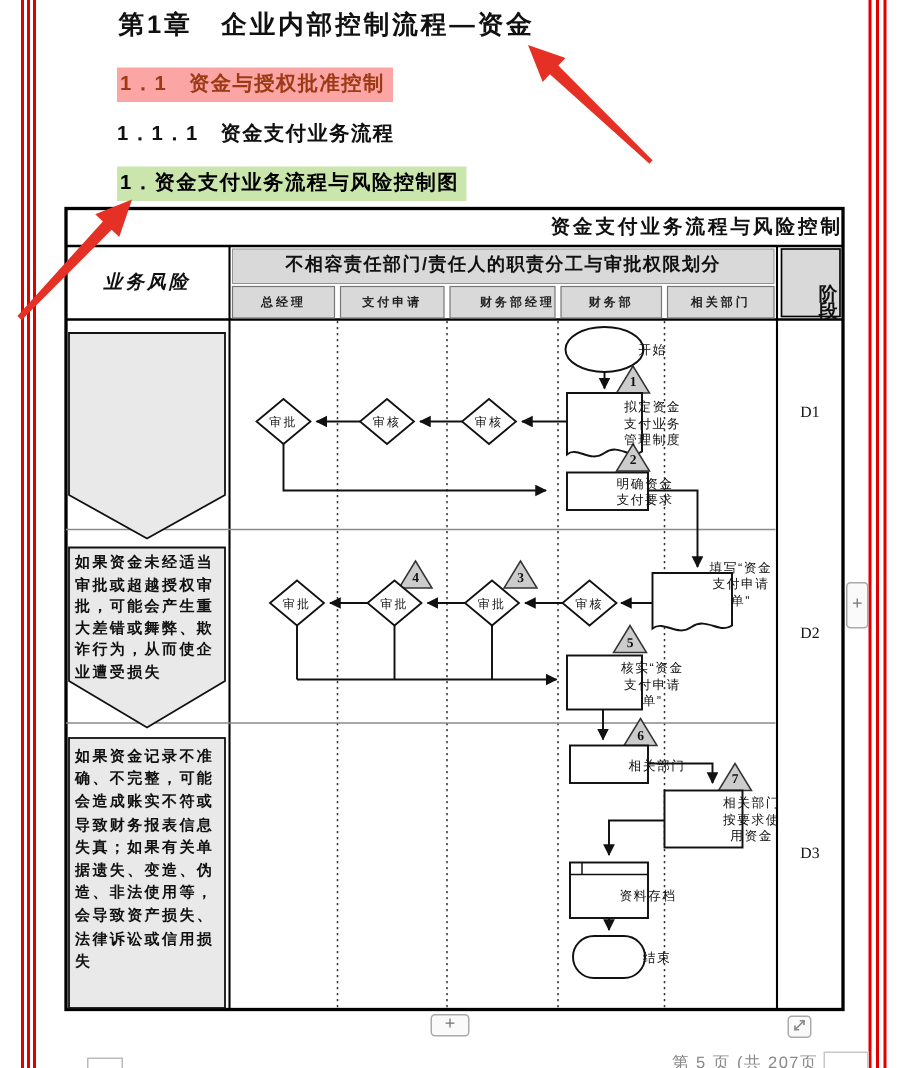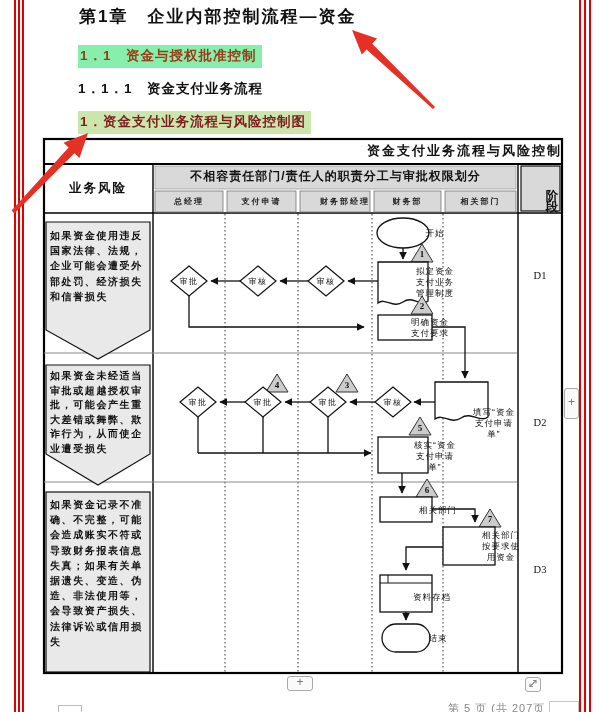--- a/index.html
+++ b/index.html
@@ -1,29 +1,29 @@
 <!DOCTYPE html>
 <html><head>
 <meta charset="utf-8">
 <style>
   html,body{margin:0;padding:0;background:#fff;}
   #page{position:relative;width:603px;height:712px;background:#fff;overflow:hidden;
         font-family:"Liberation Sans","DejaVu Sans",sans-serif;color:#111;}
   .redline{position:absolute;top:0;height:712px;width:2px;background:#e00000;z-index:0;}
   .h1{position:absolute;left:79px;top:5px;font-size:17px;font-weight:bold;letter-spacing:2px;z-index:2;}
   .h2{position:absolute;left:78px;top:45px;font-size:13.5px;font-weight:bold;letter-spacing:1px;
-      background:#86efac;color:#9c3a16;padding:2px 5px 3px 2px;z-index:2;}
+      background:#fca5a5;color:#9c3a16;padding:2px 5px 3px 2px;z-index:2;}
   .h3{position:absolute;left:78px;top:80px;font-size:13.5px;font-weight:bold;letter-spacing:1px;z-index:2;}
   .h4{position:absolute;left:78px;top:111px;font-size:13.5px;font-weight:bold;letter-spacing:1px;
-      background:#cbe6ac;color:#7f1d1d;padding:2px 5px 3px 2px;z-index:2;}
+      background:#cbe6ac;color:#000000;padding:2px 5px 3px 2px;z-index:2;}
   svg.base{position:absolute;left:0;top:0;z-index:1;}
   svg.top{position:absolute;left:0;top:0;z-index:5;pointer-events:none;}
   .lbl{position:absolute;z-index:3;color:#111;}
   .tbl-title{left:44px;top:142px;width:518px;text-align:right;font-size:13px;font-weight:bold;letter-spacing:2px;}
-  .risk-hdr{left:43px;top:164px;width:110px;height:48px;line-height:48px;text-align:center;font-size:12.5px;font-weight:bold;letter-spacing:2px;}
+  .risk-hdr{left:43px;top:164px;width:110px;height:48px;line-height:48px;text-align:center;font-size:12.5px;font-weight:bold;letter-spacing:2px;font-style:italic;}
   .dept-hdr{left:155px;top:168px;width:361px;text-align:center;font-size:12px;font-weight:bold;letter-spacing:1px;}
   .stage-hdr{left:521px;top:168px;width:39px;height:43px;text-align:center;font-size:12.5px;font-weight:bold;
              writing-mode:vertical-rl;letter-spacing:11px;}
   .colhdr{top:192px;height:20px;line-height:20px;text-align:center;font-size:8px;font-weight:bold;letter-spacing:2px;color:#222;}
   .risk{width:96px;font-size:10px;line-height:15.2px;letter-spacing:1.6px;font-weight:bold;text-align:left;word-break:break-all;}
   .flowlbl{font-size:8.5px;line-height:11px;white-space:pre-line;text-align:center;letter-spacing:1px;padding-left:32px;}
   .dmd{width:36px;font-size:8px;letter-spacing:1.5px;text-align:center;}
   .mk{width:10px;text-align:center;font-family:"Liberation Serif","DejaVu Serif",serif;font-weight:bold;font-size:9px;}
   .stage{width:44px;text-align:center;font-family:"Liberation Serif","DejaVu Serif",serif;font-size:10.5px;}
   .uibtn{position:absolute;z-index:6;border:1px solid #aaa;border-radius:3px;background:#fafafa;color:#777;
@@ -134,35 +134,34 @@
   <div class="lbl tbl-title">资金支付业务流程与风险控制</div>
   <div class="lbl risk-hdr">业务风险</div>
   <div class="lbl dept-hdr">不相容责任部门/责任人的职责分工与审批权限划分</div>
   <div class="lbl stage-hdr">阶段</div>
   <div class="lbl colhdr" style="left:155px;width:68px">总经理</div>
   <div class="lbl colhdr" style="left:227px;width:69px">支付申请</div>
   <div class="lbl colhdr" style="left:300px;width:90px">财务部经理</div>
   <div class="lbl colhdr" style="left:374px;width:67px">财务部</div>
   <div class="lbl colhdr" style="left:445px;width:71px">相关部门</div>
 
-  <div class="lbl risk" style="left:50px;top:228px">如果资金使用违反国家法律、法规，企业可能会遭受外部处罚、经济损失和信誉损失</div>
   <div class="lbl risk" style="left:50px;top:497px">如果资金记录不准确、不完整，可能会造成账实不符或导致财务报表信息失真；如果有关单据遗失、变造、伪造、非法使用等，会导致资产损失、法律诉讼或信用损失</div>
   <div class="lbl risk" style="left:50px;top:369px;line-height:14.6px">如果资金未经适当审批或超越授权审批，可能会产生重大差错或舞弊、欺诈行为，从而使企业遭受损失</div>
 
   <div class="lbl stage" style="left:518px;top:270px">D1</div>
   <div class="lbl stage" style="left:518px;top:417px">D2</div>
   <div class="lbl stage" style="left:518px;top:564px">D3</div>
 
   <div class="lbl flowlbl" style="left:377px;top:228px;width:52px">开始</div>
   <div class="lbl flowlbl" style="left:381px;top:266px;width:44px">拟定资金
 支付业务
 管理制度</div>
   <div class="lbl flowlbl" style="left:378px;top:317px;width:40px">明确资金
 支付要求</div>
-  <div class="lbl flowlbl" style="left:436px;top:407px;width:52px">填写“资金
+  <div class="lbl flowlbl" style="left:436px;top:373px;width:52px">填写“资金
 支付申请
 单”</div>
   <div class="lbl flowlbl" style="left:378px;top:440px;width:50px">核实“资金
 支付申请
 单”</div>
   <div class="lbl flowlbl" style="left:380px;top:505px;width:52px">相关部门</div>
   <div class="lbl flowlbl" style="left:443px;top:530px;width:52px">相关部门
 按要求使
 用资金</div>
   <div class="lbl flowlbl" style="left:370px;top:592px;width:60px">资料存档</div>

